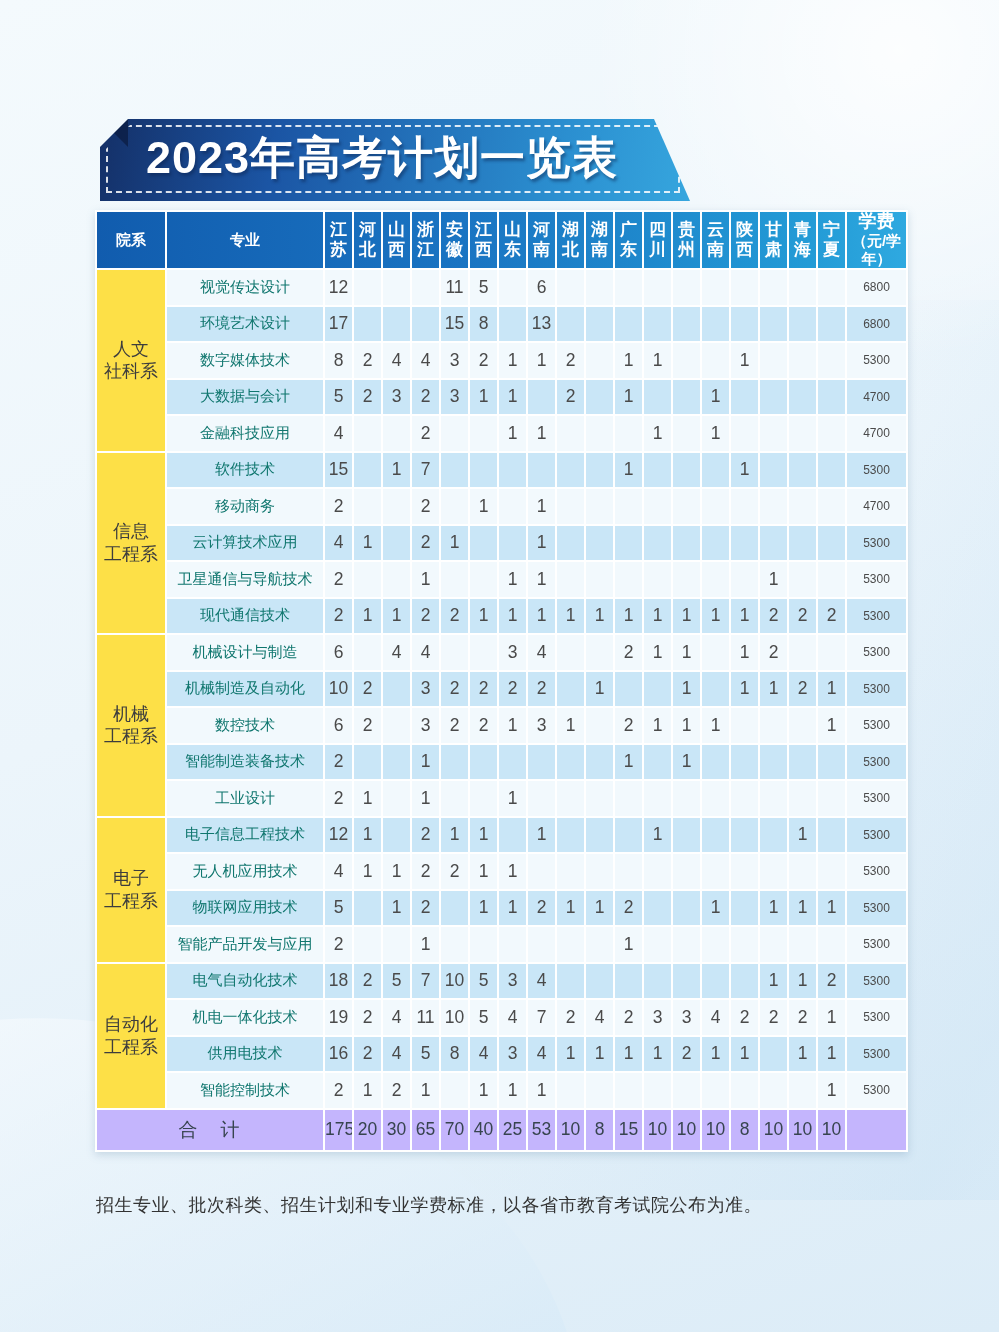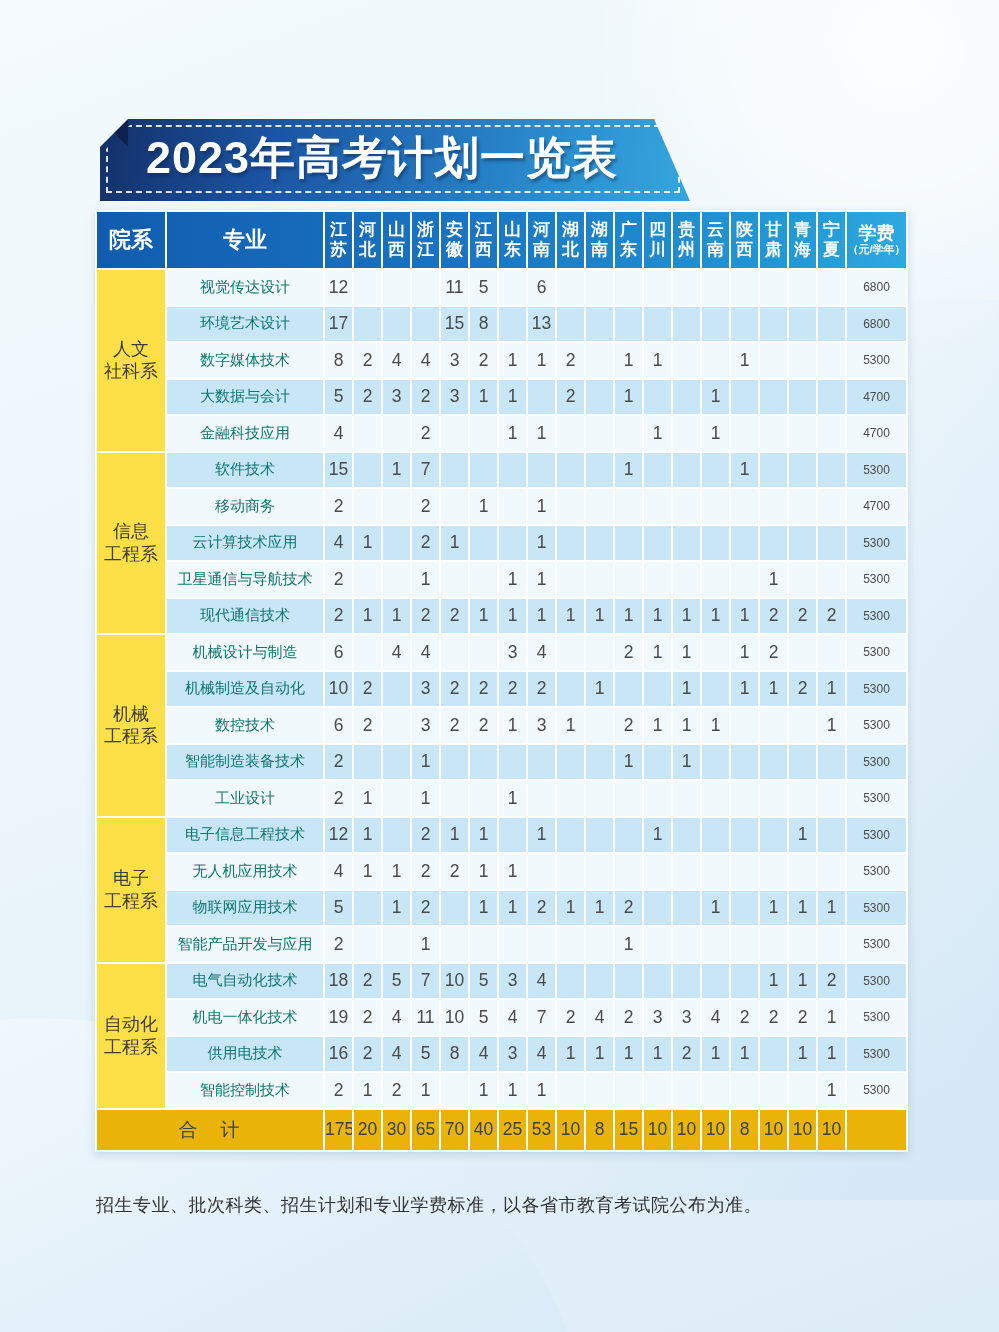--- a/index.html
+++ b/index.html
@@ -56,35 +56,35 @@
   }
   .plan-table th,.plan-table td{
     border:2px solid #ffffff;text-align:center;vertical-align:middle;
     padding:0;overflow:hidden;
   }
   thead tr{
     height:58px;
     background:linear-gradient(90deg,#115cae 0%,#1a74c2 45%,#239bd6 88%,#2fa9e0 100%);
   }
   th{color:#ffffff;font-weight:bold;}
-  th.h-dept,th.h-major{font-size:22px;text-align:center;}
+  th.h-dept,th.h-major{font-size:15px;text-align:center;}
   th.h-prov{font-size:17px;line-height:1.15;}
   th.h-fee .fee-main{display:block;font-size:18px;line-height:1.1;text-align:center;}
-  th.h-fee .fee-sub{display:block;font-size:11px;font-weight:bold;line-height:1.2;}
+  th.h-fee .fee-sub{display:block;font-size:15px;font-weight:bold;line-height:1.2;}
   tbody tr{height:36.5px;}
   tbody tr.stripe-a{background:#f2f9fd;}
   tbody tr.stripe-b{background:#c9e6f7;}
   td.dept{
     background:#fde047;color:#3d3d3d;font-size:18px;line-height:1.25;
     white-space:pre-line;font-weight:normal;
   }
   td.major{font-size:15px;color:#0f766e;}
   td.val{font-size:17.5px;color:#4a4a4a;}
   td.fee{font-size:12px;color:#4a4a4a;}
-  tr.total-row{height:42px;background:#eab308;}
+  tr.total-row{height:42px;background:#c4b5fd;}
   tr.total-row td{color:#37444f;}
   td.total-label{font-size:19px;letter-spacing:2px;color:#333e48;}
   tr.total-row td.val{font-size:17.5px;}
 
   
   .note{position:absolute;left:96px;top:1180px;width:820px;color:#222;}
   .note .note-label{font-size:19px;font-weight:bold;margin-bottom:6px;color:#1c1c1c;}
   .note .note-text{font-size:18px;color:#333;letter-spacing:.5px;margin-top:13px;}
 </style>
 </head>

